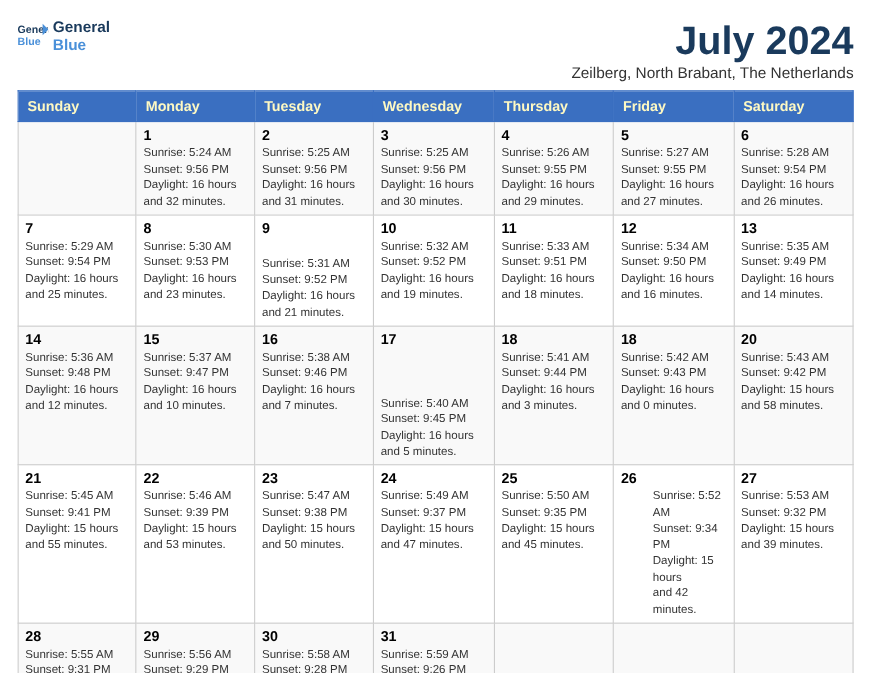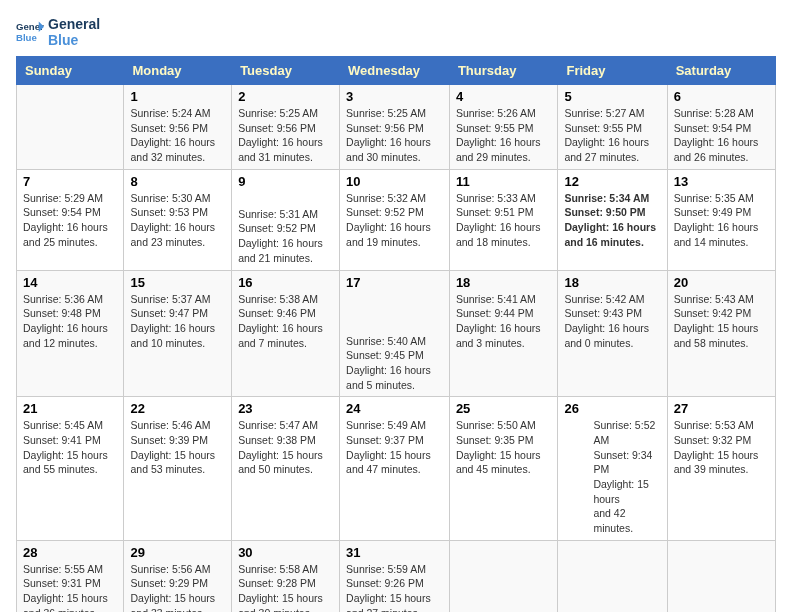--- a/index.html
+++ b/index.html
@@ -87,20 +87,24 @@
     <svg class="logo-icon" viewBox="0 0 32 32" xmlns="http://www.w3.org/2000/svg">
       <text x="0" y="14" font-size="11" font-weight="bold" fill="#1a3a5c" font-family="Arial">General</text>
       <text x="0" y="26" font-size="11" font-weight="bold" fill="#4a90d9" font-family="Arial">Blue</text>
       <polygon points="26,4 32,10 26,16" fill="#4a90d9"></polygon>
     </svg>
     <div>
       <div style="font-size:14px;font-weight:bold;color:#1a3a5c;">General</div>
       <div style="font-size:14px;font-weight:bold;color:#4a90d9;">Blue</div>
     </div>
   </div>
+  <div class="title-block">
+    <div class="month-title">July 2024</div>
+    <div class="location-title">Zeilberg, North Brabant, The Netherlands</div>
+  </div>
 </div>
 
 <table>
   <thead>
     <tr>
     <th>Sunday</th>
         <th>Monday</th>
         <th>Tuesday</th>
         <th>Wednesday</th>
         <th>Thursday</th>
@@ -185,21 +189,21 @@
         </td>
         <td>
           <span class="day-number">11</span>
           <div class="day-info" style="white-space: pre-line;">Sunrise: 5:33 AM
 Sunset: 9:51 PM
 Daylight: 16 hours
 and 18 minutes.</div>
         </td>
         <td>
           <span class="day-number">12</span>
-          <div class="day-info" style="white-space: pre-line; font-weight: bold;">Sunrise: 5:34 AM
+          <div class="day-info" style="white-space: pre-line;">Sunrise: 5:34 AM
 Sunset: 9:50 PM
 Daylight: 16 hours
 and 16 minutes.</div>
         </td>
         <td>
           <span class="day-number">13</span>
           <div class="day-info" style="white-space: pre-line;">Sunrise: 5:35 AM
 Sunset: 9:49 PM
 Daylight: 16 hours
 and 14 minutes.</div>

